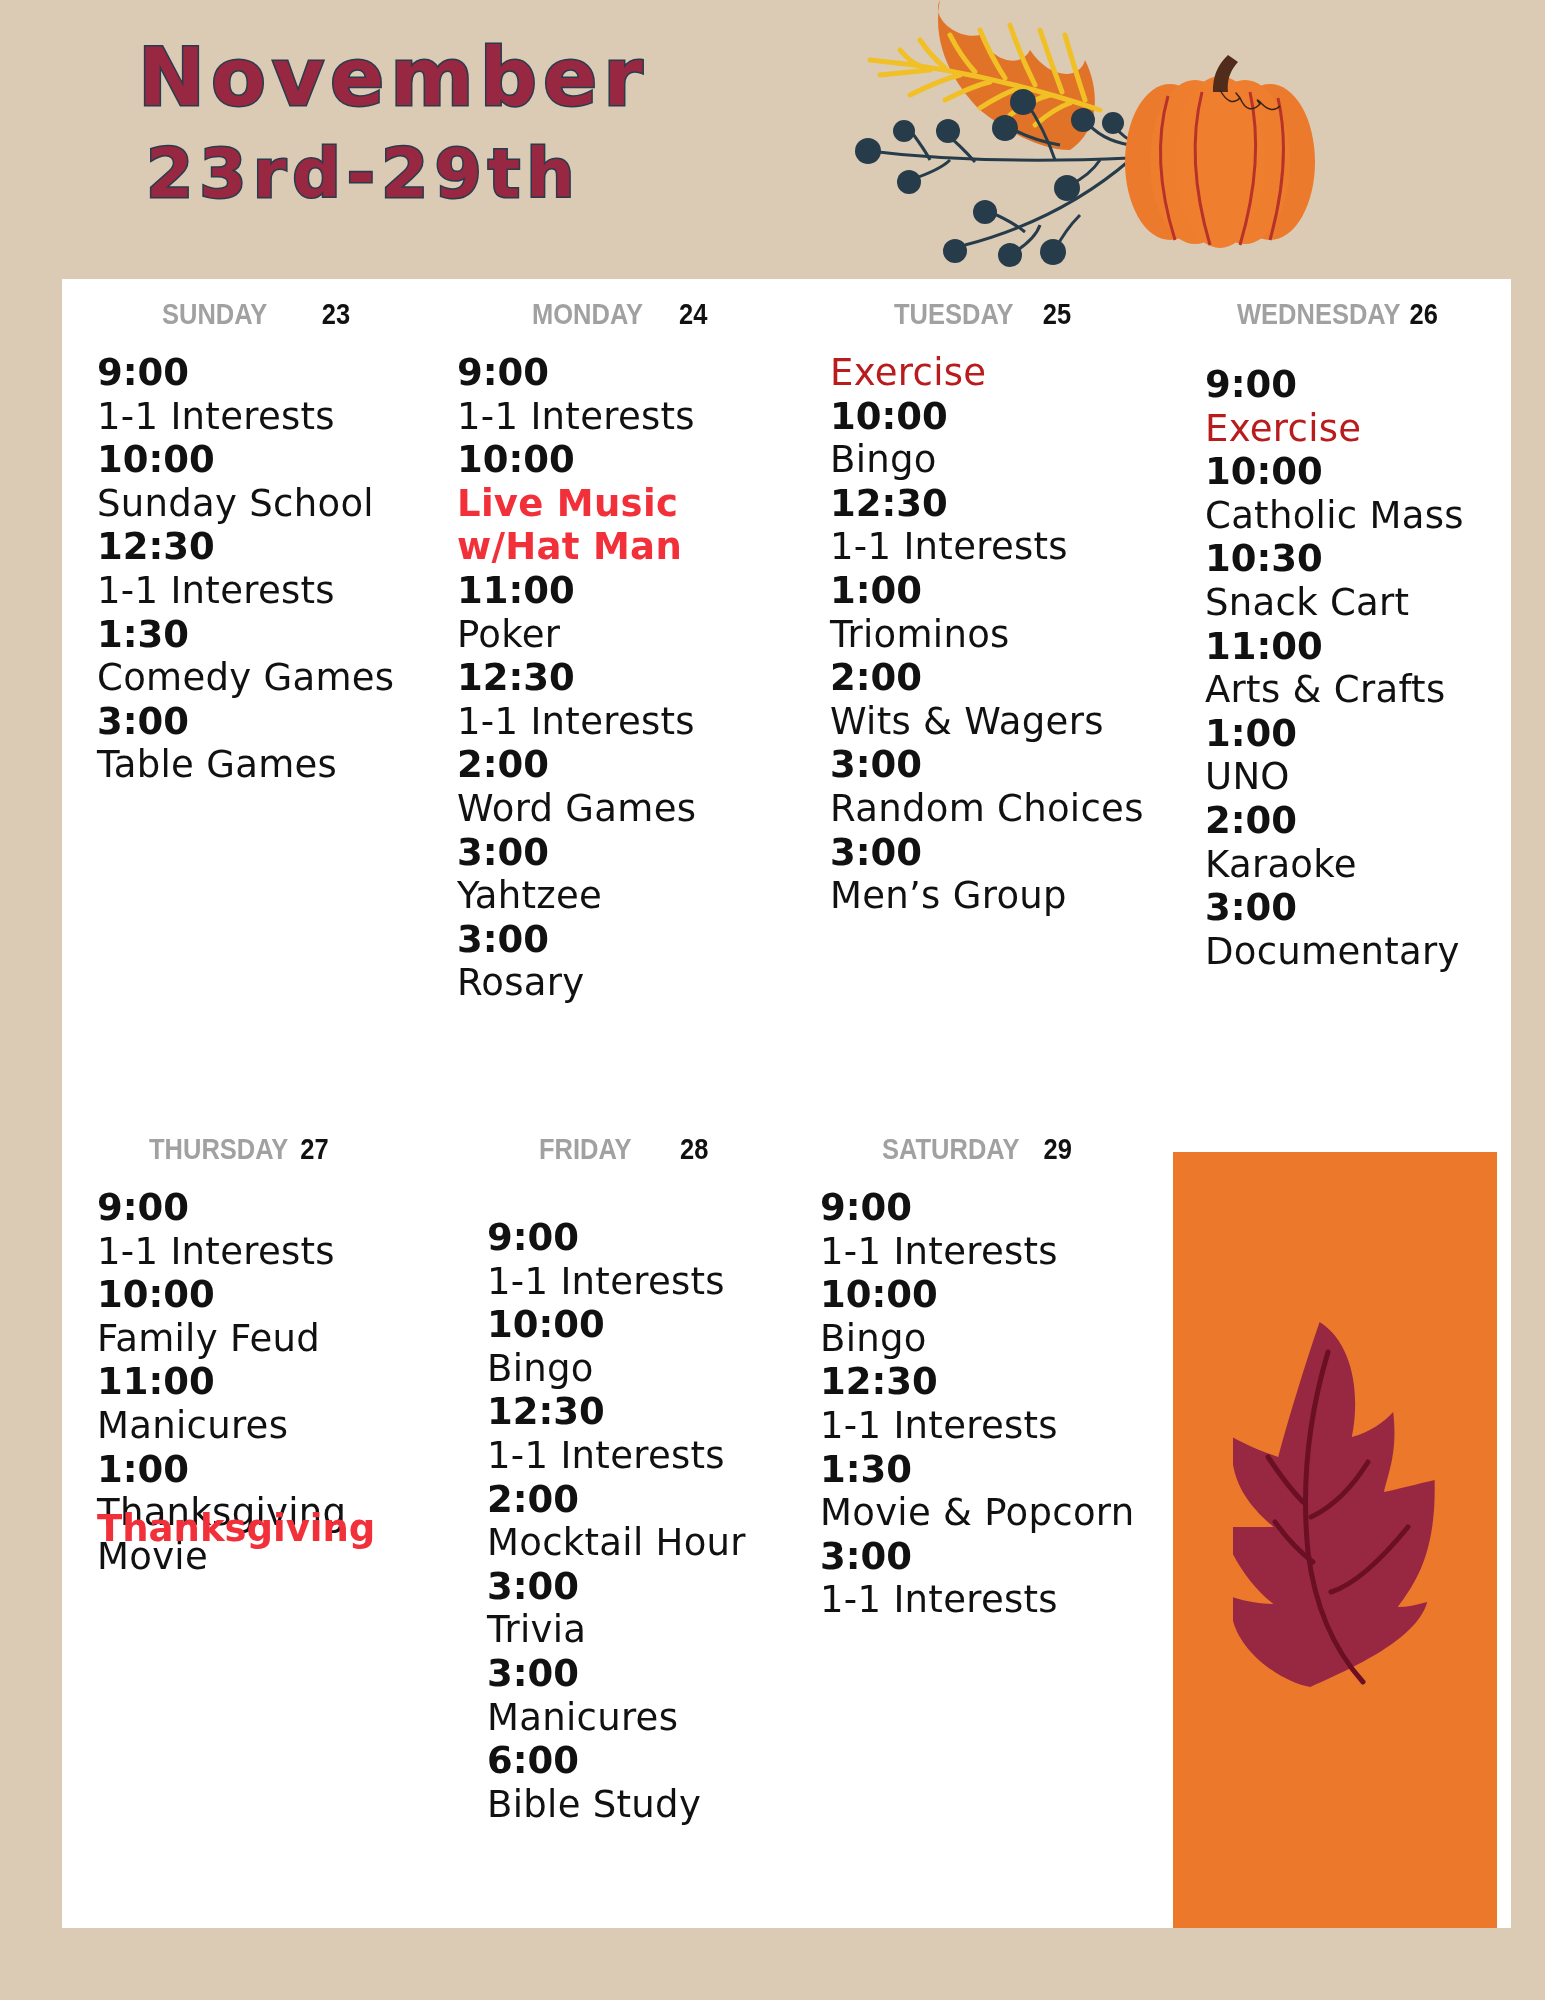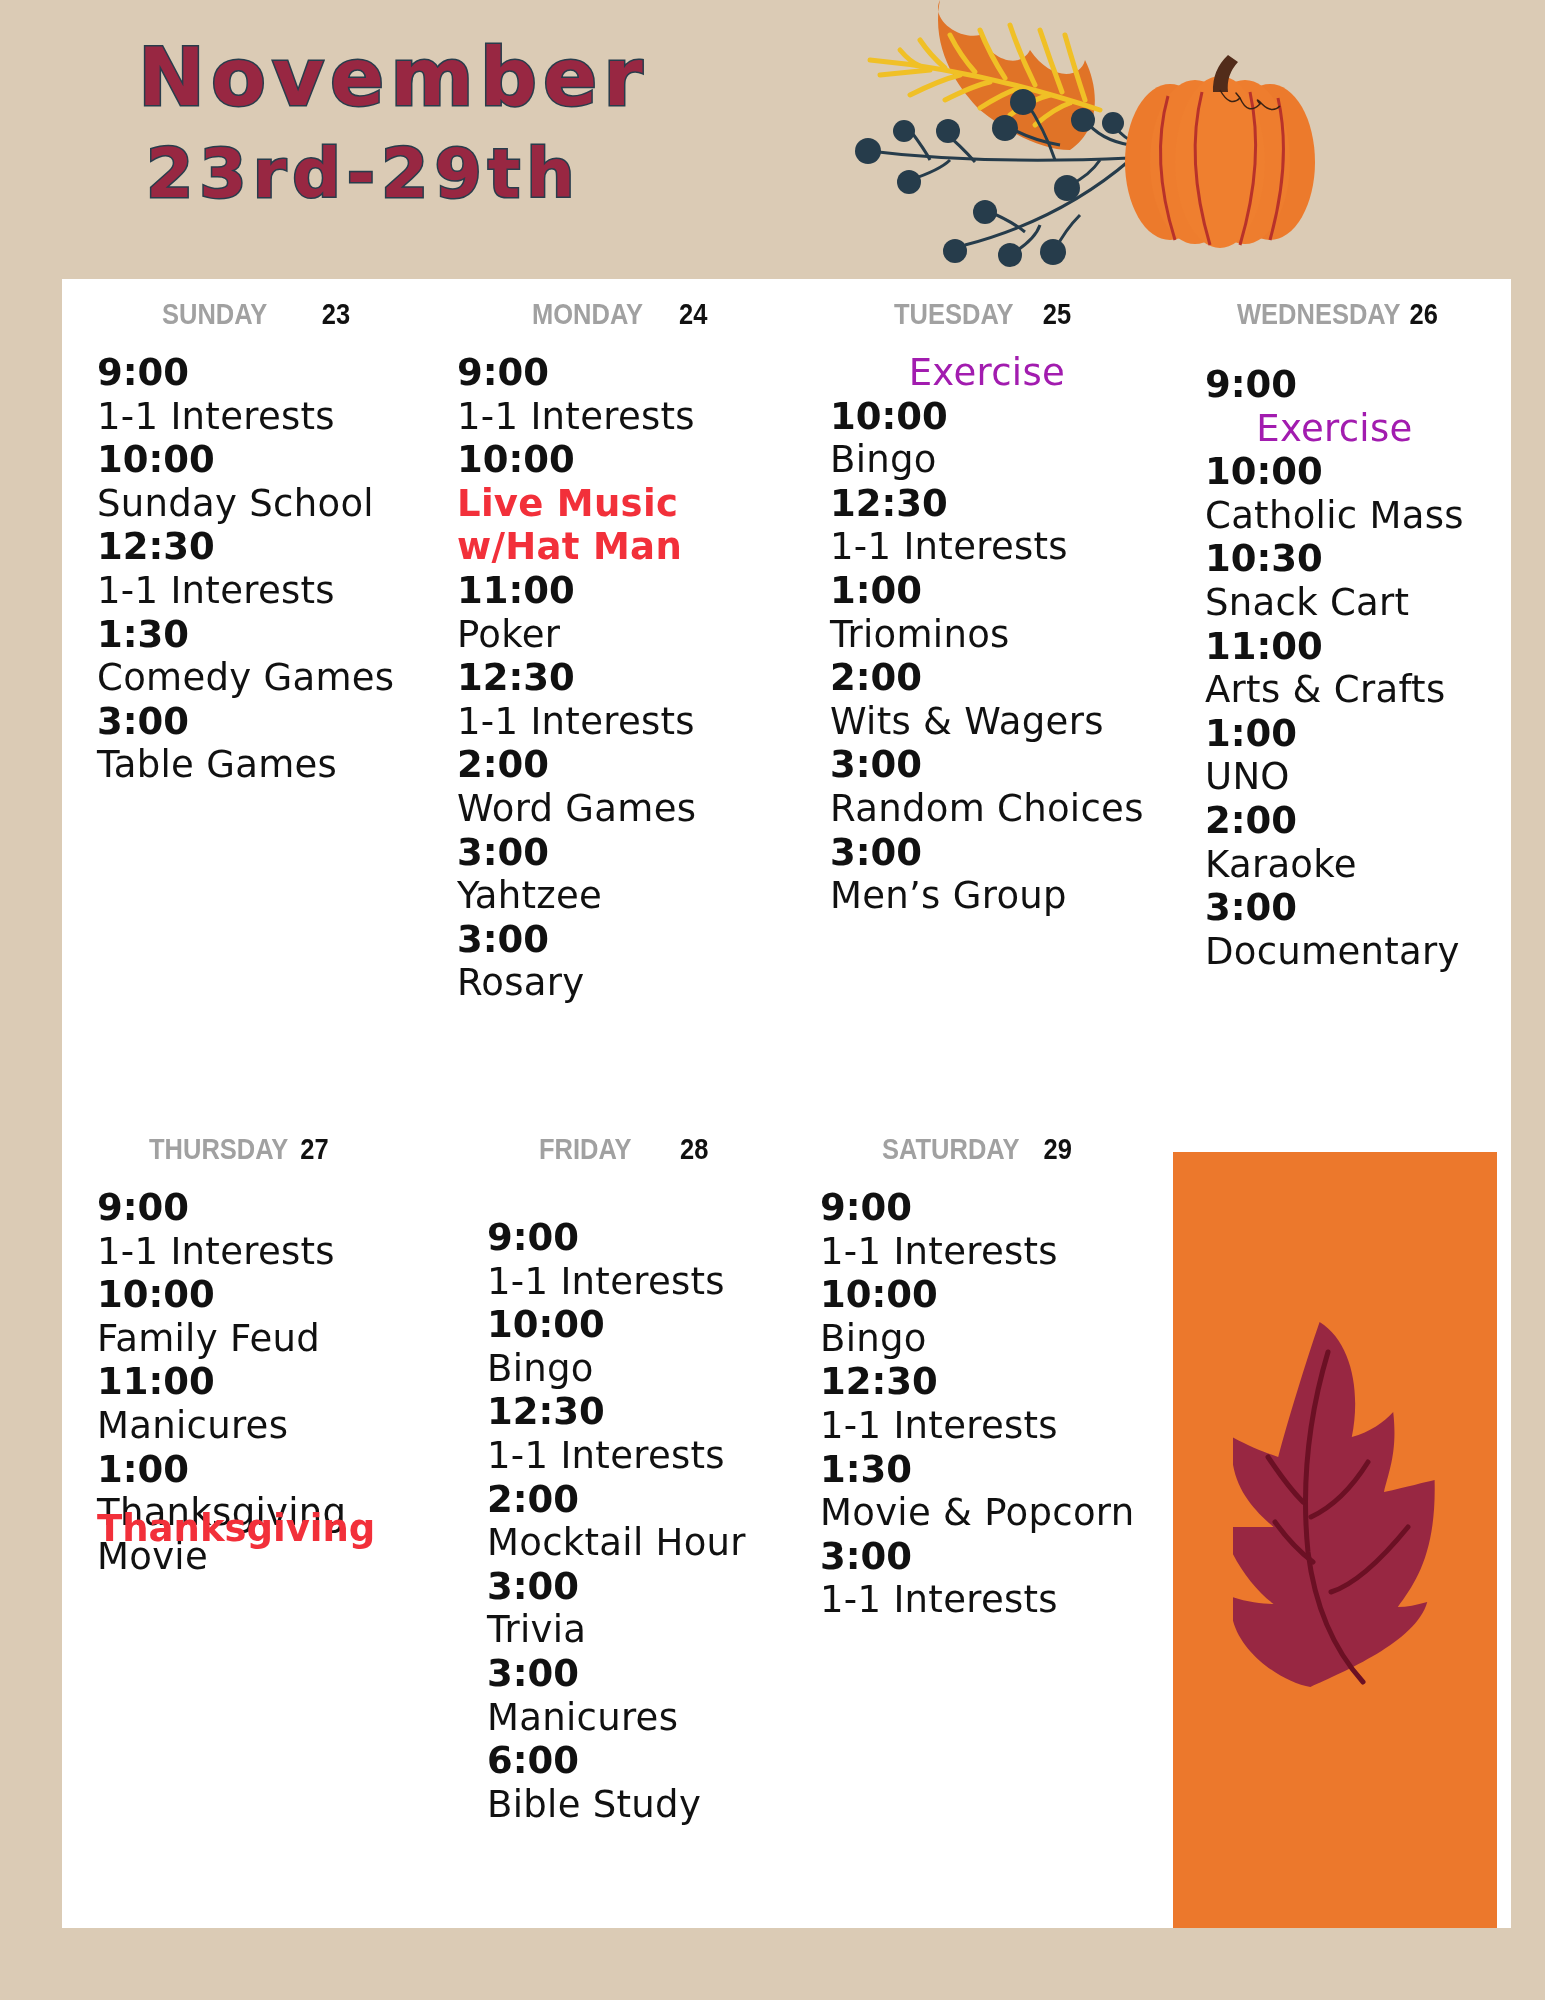--- a/index.html
+++ b/index.html
@@ -45,21 +45,21 @@
     position: absolute;
     font-family: "DejaVu Sans", sans-serif;
     font-size: 37px;
     line-height: 43.6px;
     color: #111111;
     white-space: nowrap;
   }
   .ev-time { font-weight: bold; display: block; }
   .ev-name { display: block; font-weight: normal; letter-spacing: 0.3px; }
   .ev-name.red { color: #f2303a; font-weight: bold; }
-  .ev-name.blue { color: #a21caf; text-align: center; }
+  .ev-name.blue { color: #b91c1c; }
   .holiday {
     position: absolute;
     font-family: "DejaVu Sans", sans-serif;
     font-weight: bold; font-size: 37px;
     color: #f2303a;
   }
   .orange-panel {
     position: absolute; left: 1173px; top: 1152px;
     width: 324px; height: 776px;
     background: #ec782c;

